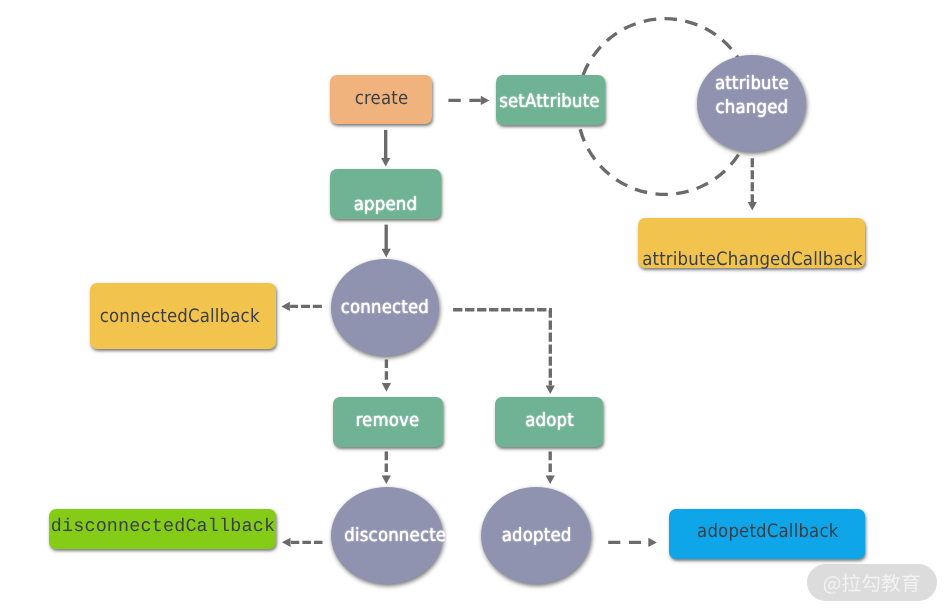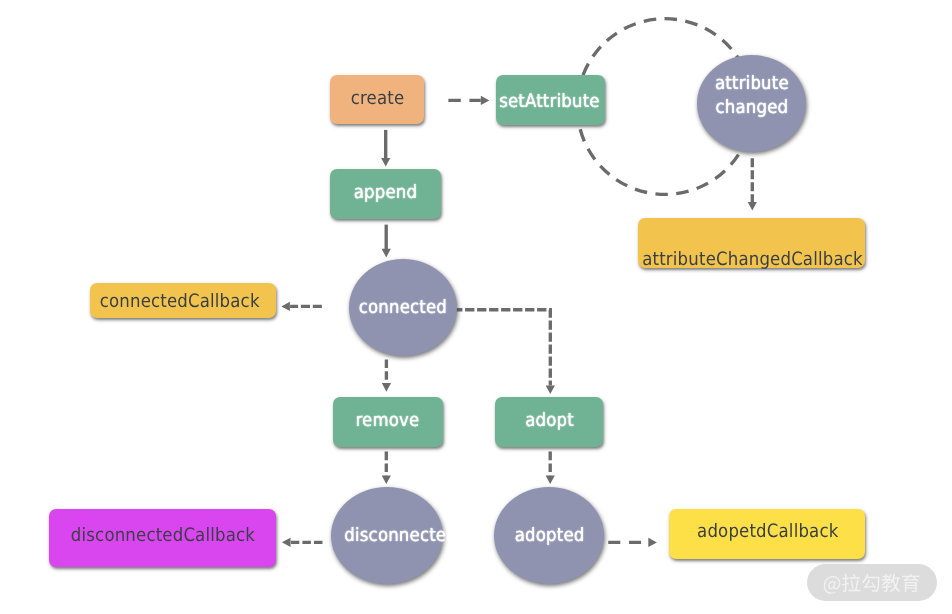--- a/index.html
+++ b/index.html
@@ -66,57 +66,57 @@
       <g>
         <path d="M322.5 542.3 L290.3 542.3" fill="none" stroke="#6B6B6B" stroke-width="3.35" stroke-linecap="butt" stroke-dasharray="8.5 3.1"></path>
         <path d="M0 0 L-8.6 -4.6 L-8.6 4.6 Z" fill="#6B6B6B" transform="translate(281.9,542.3) rotate(180)"></path>
       </g>
       <g>
         <path d="M608.2 542.4 L648.2 542.4" fill="none" stroke="#6B6B6B" stroke-width="3.35" stroke-linecap="butt" stroke-dasharray="12.1 8.7"></path>
         <path d="M0 0 L-8.6 -4.6 L-8.6 4.6 Z" fill="#6B6B6B" transform="translate(656.9,542.4) rotate(0)"></path>
       </g>
     </svg>
   <div id="nodes">
-      <div class="node box t-dark" style="left: 330px; top: 75px; width: 94px; height: 49.4px; background: rgb(240, 179, 126); align-items: center;">
+      <div class="node box t-dark" style="left: 330px; top: 75px; width: 102px; height: 49.4px; background: rgb(240, 179, 126); align-items: center;">
         <span class="lbl" style="transform: translate(0.5px, -0.2px);">create</span>
       </div>
       <div class="node box t-light" style="left: 495.7px; top: 75px; width: 108.9px; height: 49.7px; background: rgb(111, 179, 148);">
         <span class="lbl" style="transform: translate(-0.7px, 2.4px);">setAttribute</span>
       </div>
       <div class="node ellipse t-light" style="left: 697px; top: 55.2px; width: 109px; height: 96.6px; background: rgb(143, 147, 176);">
         <span class="lbl" style="transform: translate(0.4px, -7.1px);">attribute<br>changed</span>
       </div>
       <div class="node box t-dark" style="left: 638px; top: 218.2px; width: 227px; height: 49.7px; background: rgb(242, 196, 78);">
         <span class="lbl" style="transform: translate(1px, 1.4px); margin-top: 33px;">attributeChangedCallback</span>
       </div>
-      <div class="node box t-light" style="left: 330px; top: 169px; width: 111px; height: 49.7px; background: rgb(111, 179, 148);">
+      <div class="node box t-light" style="left: 330px; top: 169px; width: 111px; height: 49.7px; background: rgb(111, 179, 148); align-items: flex-end;">
         <span class="lbl" style="transform: translate(0px, -0.7px);">append</span>
       </div>
-      <div class="node ellipse t-light" style="left: 349px; top: 259px; width: 107.8px; height: 96.9px; background: rgb(143, 147, 176);">
+      <div class="node ellipse t-light" style="left: 331px; top: 259px; width: 107.8px; height: 96.9px; background: rgb(143, 147, 176);">
         <span class="lbl" style="transform: translate(0px, 1px);">connected</span>
       </div>
-      <div class="node box t-dark" style="left: 90.1px; top: 283.4px; width: 185.8px; height: 35px; background: rgb(242, 196, 78);">
+      <div class="node box t-dark" style="left: 90.1px; top: 283.4px; width: 185.8px; height: 66px; background: rgb(242, 196, 78);">
         <span class="lbl" style="transform: translate(-3.3px, 1.2px);">connectedCallback</span>
       </div>
       <div class="node box t-light" style="left: 332.5px; top: 397.2px; width: 110.4px; height: 49.5px; background: rgb(111, 179, 148); justify-content: center;">
         <span class="lbl" style="transform: translate(-0.2px, -0.6px);">remove</span>
       </div>
       <div class="node box t-light" style="left: 495.2px; top: 397.2px; width: 108px; height: 49.5px; background: rgb(111, 179, 148);">
         <span class="lbl" style="transform: translate(0.3px, -0.7px);">adopt</span>
       </div>
       <div class="node ellipse t-light" style="left: 331px; top: 487px; width: 112px; height: 96.9px; background: rgb(143, 147, 176);">
         <span class="lbl" style="transform: translate(0.6px, 1.2px); padding-left: 26px;">disconnected</span>
       </div>
-      <div class="node ellipse t-light" style="left: 494px; top: 487px; width: 110px; height: 97px; background: rgb(143, 147, 176);">
+      <div class="node ellipse t-light" style="left: 481px; top: 487px; width: 110px; height: 97px; background: rgb(143, 147, 176);">
         <span class="lbl" style="transform: translate(0.6px, 1.4px);">adopted</span>
       </div>
-      <div class="node box t-dark" style="left: 48.5px; top: 509.1px; width: 227.3px; height: 58px; background: #d946ef;">
+      <div class="node box t-dark" style="left: 48.5px; top: 509.1px; width: 227.3px; height: 40px; background: #84cc16; font-family: Liberation Mono, monospace;">
         <span class="lbl" style="transform: translate(0.8px, -1.7px);">disconnectedCallback</span>
       </div>
-      <div class="node box t-dark" style="left: 668.8px; top: 509.1px; width: 196.2px; height: 49.6px; background: #fde047; text-align: center;">
+      <div class="node box t-dark" style="left: 668.8px; top: 509.1px; width: 196.2px; height: 49.6px; background: #0ea5e9; text-align: center;">
         <span class="lbl" style="transform: translate(0.9px, -1.8px);">adopetdCallback</span>
       </div>
     </div>
   <div id="watermark">
     <svg width="130" height="37" viewBox="0 0 130 37">
       <rect x="0" y="0" width="130" height="37" rx="18.5" ry="18.5" fill="#DCDCDC"></rect>
       <title>@拉勾教育</title>
       <g transform="translate(15.7,26.4) scale(0.0198)" fill="#F2F2F2">
         <path d="M449.0 173.0C527.0 173.0 597.0 155.0 662.0 116.0L637.0 62.0C588.0 91.0 525.0 112.0 456.0 112.0C266.0 112.0 123.0 -12.0 123.0 -230.0C123.0 -491.0 316.0 -661.0 515.0 -661.0C718.0 -661.0 825.0 -529.0 825.0 -348.0C825.0 -204.0 745.0 -117.0 674.0 -117.0C613.0 -117.0 591.0 -160.0 613.0 -249.0L657.0 -472.0H597.0L584.0 -426.0H582.0C561.0 -463.0 531.0 -481.0 493.0 -481.0C362.0 -481.0 277.0 -340.0 277.0 -222.0C277.0 -120.0 336.0 -63.0 412.0 -63.0C462.0 -63.0 512.0 -97.0 548.0 -140.0H551.0C558.0 -83.0 605.0 -55.0 666.0 -55.0C767.0 -55.0 889.0 -157.0 889.0 -352.0C889.0 -572.0 747.0 -722.0 523.0 -722.0C273.0 -722.0 56.0 -526.0 56.0 -227.0C56.0 34.0 231.0 173.0 449.0 173.0ZM430.0 -126.0C385.0 -126.0 351.0 -155.0 351.0 -227.0C351.0 -312.0 406.0 -417.0 493.0 -417.0C524.0 -417.0 544.0 -405.0 565.0 -370.0L534.0 -193.0C495.0 -146.0 461.0 -126.0 430.0 -126.0Z M1346.0 -658.0V-587.0H1885.0V-658.0ZM1415.0 -509.0C1446.0 -370.0 1474.0 -185.0 1483.0 -80.0L1556.0 -101.0C1546.0 -203.0 1514.0 -384.0 1481.0 -524.0ZM1532.0 -828.0C1551.0 -778.0 1571.0 -712.0 1579.0 -669.0L1653.0 -691.0C1644.0 -734.0 1622.0 -797.0 1603.0 -847.0ZM1299.0 -34.0V37.0H1912.0V-34.0H1709.0C1746.0 -168.0 1787.0 -364.0 1813.0 -519.0L1734.0 -532.0C1716.0 -382.0 1676.0 -168.0 1639.0 -34.0ZM1125.0 -840.0V-638.0H1001.0V-568.0H1125.0V-346.0C1074.0 -332.0 1028.0 -320.0 989.0 -311.0L1011.0 -238.0L1125.0 -272.0V-7.0C1125.0 6.0 1121.0 10.0 1108.0 10.0C1097.0 11.0 1060.0 11.0 1019.0 10.0C1028.0 30.0 1038.0 60.0 1041.0 78.0C1103.0 79.0 1140.0 77.0 1164.0 65.0C1189.0 53.0 1199.0 34.0 1199.0 -7.0V-294.0L1313.0 -328.0L1304.0 -397.0L1199.0 -367.0V-568.0H1304.0V-638.0H1199.0V-840.0Z M2112.0 -105.0C2141.0 -117.0 2187.0 -123.0 2583.0 -166.0C2597.0 -140.0 2610.0 -116.0 2619.0 -95.0L2684.0 -135.0C2648.0 -209.0 2570.0 -335.0 2509.0 -430.0L2449.0 -397.0C2480.0 -347.0 2515.0 -288.0 2547.0 -232.0L2206.0 -197.0C2277.0 -289.0 2347.0 -408.0 2405.0 -526.0L2321.0 -556.0C2268.0 -425.0 2180.0 -286.0 2152.0 -250.0C2126.0 -213.0 2106.0 -187.0 2085.0 -183.0C2095.0 -161.0 2108.0 -122.0 2112.0 -105.0ZM2238.0 -839.0C2179.0 -678.0 2087.0 -512.0 1988.0 -407.0C2007.0 -396.0 2041.0 -373.0 2057.0 -360.0C2115.0 -428.0 2173.0 -518.0 2224.0 -617.0H2790.0C2776.0 -223.0 2759.0 -56.0 2719.0 -20.0C2706.0 -8.0 2692.0 -5.0 2669.0 -5.0C2638.0 -5.0 2557.0 -5.0 2470.0 -13.0C2487.0 10.0 2498.0 45.0 2500.0 67.0C2572.0 71.0 2650.0 74.0 2693.0 71.0C2736.0 67.0 2764.0 58.0 2790.0 24.0C2838.0 -30.0 2853.0 -191.0 2870.0 -649.0C2871.0 -660.0 2871.0 -690.0 2871.0 -690.0H2260.0C2280.0 -732.0 2298.0 -774.0 2314.0 -817.0Z M3577.0 -840.0C3549.0 -674.0 3498.0 -514.0 3421.0 -409.0L3385.0 -435.0L3370.0 -431.0H3267.0C3289.0 -455.0 3310.0 -479.0 3330.0 -505.0H3471.0V-571.0H3377.0C3423.0 -640.0 3462.0 -715.0 3495.0 -797.0L3425.0 -817.0C3391.0 -727.0 3346.0 -645.0 3292.0 -571.0H3230.0V-670.0H3355.0V-735.0H3230.0V-840.0H3160.0V-735.0H3028.0V-670.0H3160.0V-571.0H2986.0V-505.0H3240.0C3217.0 -479.0 3193.0 -454.0 3167.0 -431.0H3069.0V-370.0H3093.0C3057.0 -344.0 3019.0 -320.0 2979.0 -299.0C2995.0 -285.0 3022.0 -257.0 3032.0 -242.0C3094.0 -278.0 3152.0 -321.0 3205.0 -370.0H3312.0C3278.0 -337.0 3235.0 -303.0 3198.0 -279.0V-206.0L2985.0 -186.0L2994.0 -117.0L3198.0 -139.0V-1.0C3198.0 11.0 3195.0 14.0 3181.0 14.0C3167.0 15.0 3125.0 16.0 3075.0 14.0C3085.0 33.0 3095.0 60.0 3098.0 79.0C3163.0 79.0 3206.0 79.0 3234.0 68.0C3261.0 57.0 3269.0 38.0 3269.0 1.0V-147.0L3478.0 -170.0V-235.0L3269.0 -213.0V-262.0C3322.0 -298.0 3378.0 -346.0 3421.0 -394.0C3438.0 -382.0 3464.0 -359.0 3475.0 -348.0C3500.0 -382.0 3523.0 -422.0 3543.0 -465.0C3565.0 -362.0 3595.0 -268.0 3633.0 -185.0C3577.0 -100.0 3499.0 -33.0 3395.0 16.0C3409.0 32.0 3432.0 65.0 3440.0 83.0C3538.0 32.0 3614.0 -32.0 3673.0 -111.0C3722.0 -30.0 3784.0 35.0 3861.0 81.0C3873.0 60.0 3897.0 32.0 3915.0 17.0C3833.0 -26.0 3769.0 -95.0 3719.0 -183.0C3780.0 -290.0 3818.0 -423.0 3843.0 -584.0H3907.0V-654.0H3612.0C3628.0 -710.0 3642.0 -768.0 3653.0 -828.0ZM3591.0 -584.0H3765.0C3747.0 -460.0 3720.0 -354.0 3678.0 -265.0C3638.0 -359.0 3610.0 -468.0 3591.0 -584.0Z M4679.0 -361.0V-283.0H4220.0V-361.0ZM4145.0 -424.0V81.0H4220.0V-93.0H4679.0V-5.0C4679.0 12.0 4673.0 18.0 4652.0 18.0C4633.0 20.0 4558.0 20.0 4484.0 17.0C4494.0 35.0 4506.0 62.0 4510.0 80.0C4608.0 80.0 4670.0 80.0 4706.0 70.0C4742.0 60.0 4754.0 40.0 4754.0 -4.0V-424.0ZM4220.0 -227.0H4679.0V-148.0H4220.0ZM4377.0 -826.0C4393.0 -800.0 4410.0 -768.0 4425.0 -740.0H4008.0V-673.0H4273.0C4222.0 -626.0 4171.0 -588.0 4152.0 -576.0C4126.0 -558.0 4105.0 -547.0 4086.0 -544.0C4094.0 -523.0 4107.0 -484.0 4111.0 -467.0C4144.0 -480.0 4195.0 -482.0 4706.0 -512.0C4736.0 -485.0 4762.0 -461.0 4781.0 -441.0L4842.0 -486.0C4790.0 -535.0 4693.0 -614.0 4617.0 -673.0H4887.0V-740.0H4514.0C4497.0 -772.0 4472.0 -815.0 4452.0 -847.0ZM4545.0 -647.0 4638.0 -570.0 4232.0 -551.0C4283.0 -585.0 4336.0 -628.0 4385.0 -673.0H4586.0Z"></path>
       </g>

